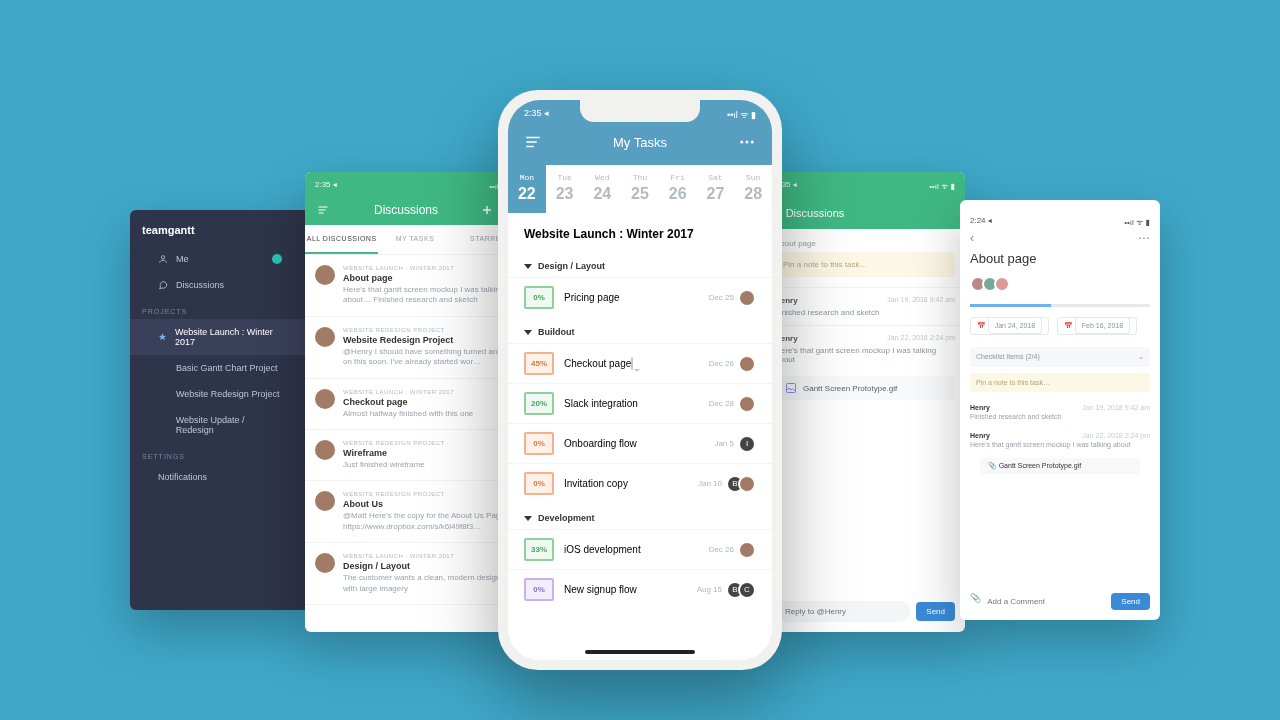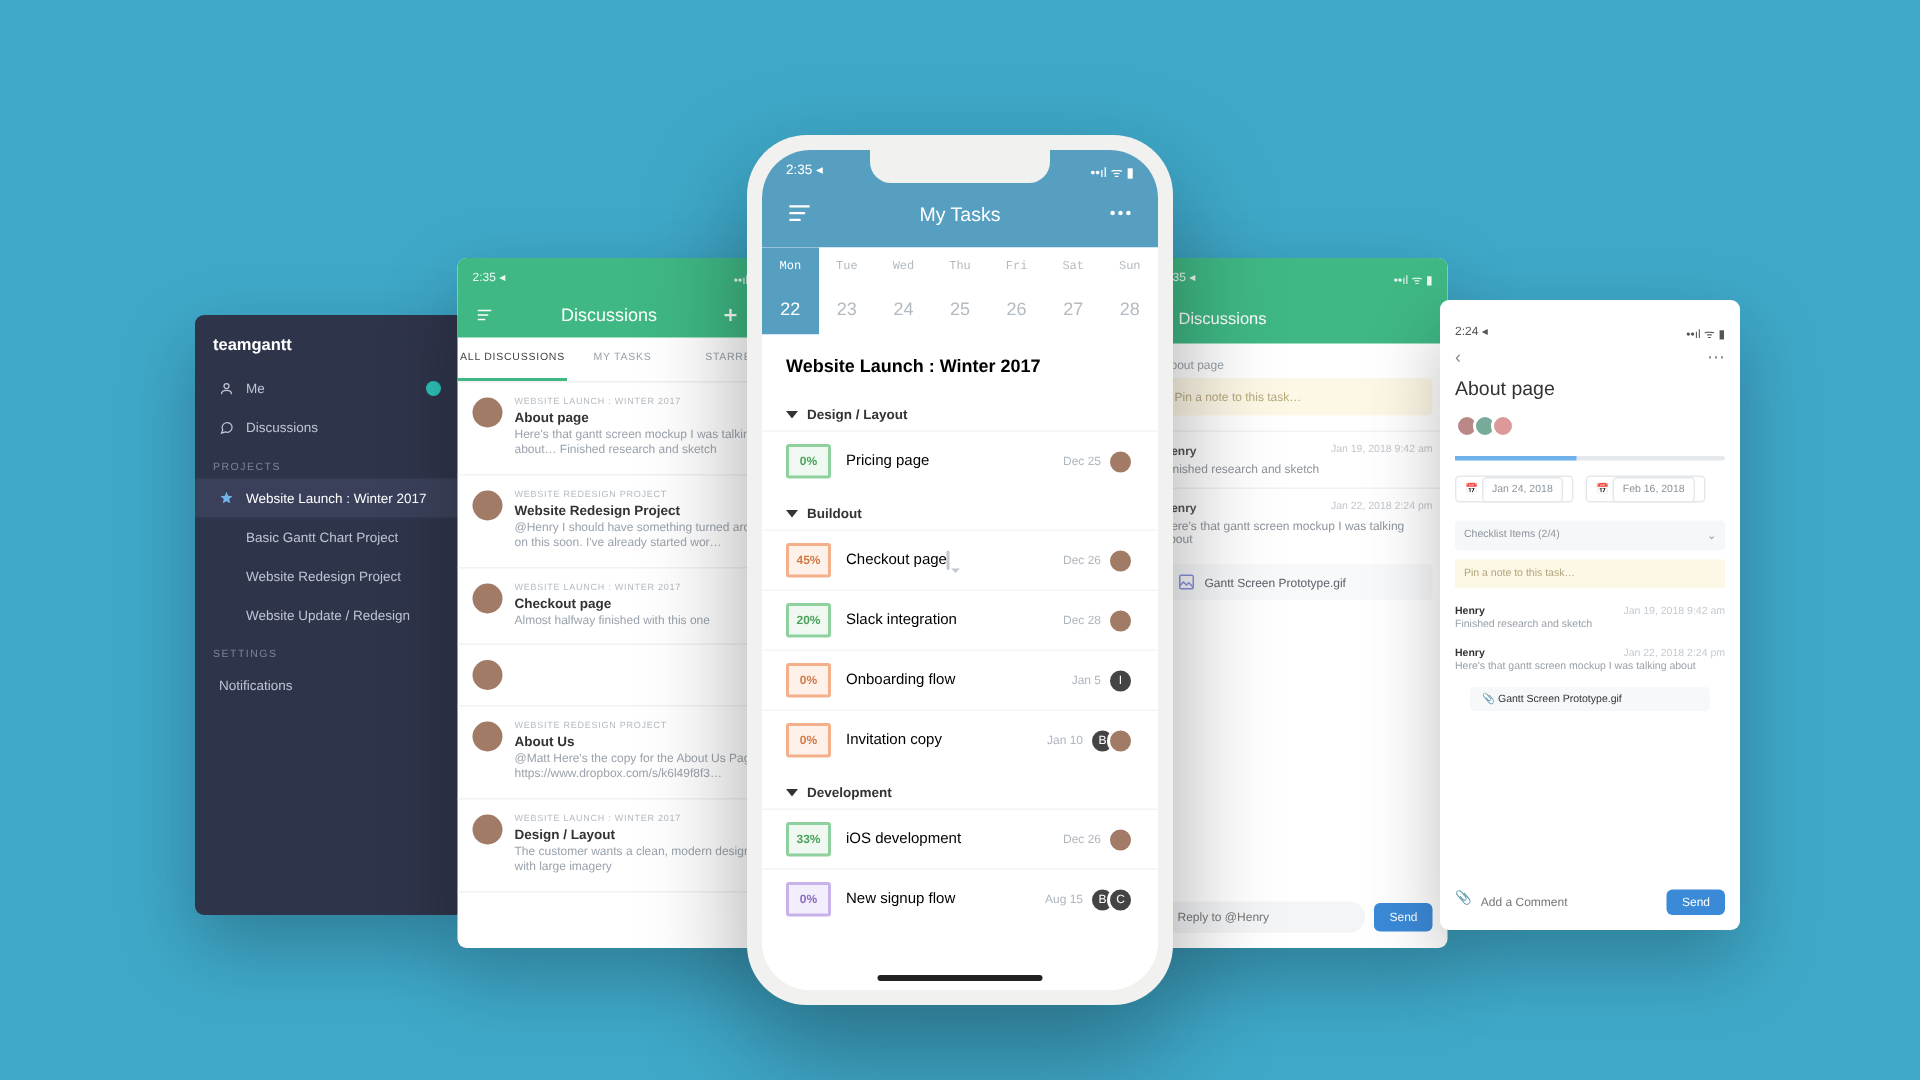--- a/index.html
+++ b/index.html
@@ -15,21 +15,21 @@
     border-radius: 6px;
     box-shadow: 0 20px 50px rgba(0,0,0,.25);
     overflow: hidden;
     font-size: 9px;
     color: #333;
   }
 
   
   #s1 { left: 130px; top: 210px; width: 180px; height: 400px; background:#2e344a; color:#bfc5d6; }
   #s1 .brand { padding: 14px 12px 10px; font-size: 11px; color:#fff; font-weight:600; }
-  #s1 .row { padding: 8px 16px; display:flex; align-items:center; gap:8px; font-size:9px; }
+  #s1 .row { padding: 8px 28px; display:flex; align-items:center; gap:8px; font-size:9px; }
   #s1 .row.sel { background:#3a405a; color:#fff; }
   #s1 .section { padding:10px 12px 4px; font-size:7px; letter-spacing:1px; color:#7c839c; text-transform:uppercase;}
   #s1 .dot { margin-left:auto; width:10px;height:10px;border-radius:50%;background:#2dbfb4;}
   #s1 .ico { width:10px;height:10px; }
 
   
   #s2 { left: 305px; top: 172px; width: 220px; height: 460px; }
   #s2 .hdr { background:#3fb884; color:#fff; padding: 8px 10px; }
   #s2 .sb { display:flex; justify-content:space-between; font-size:8px; opacity:.9;}
   #s2 .title { text-align:center; font-size:12px; margin-top:12px; display:flex; align-items:center; justify-content:space-between;}
@@ -89,21 +89,21 @@
   #phone .notch { position:absolute; top:0; left:50%; transform:translateX(-50%); width:120px; height:22px; background:#f1f1ef; border-radius:0 0 14px 14px; z-index:5;}
   #ph { width:100%; height:100%; display:flex; flex-direction:column;}
   #ph .hdr { background:#579fc1; color:#fff; padding-top:8px;}
   #ph .sb { display:flex; justify-content:space-between; padding:0 16px; font-size:9px;}
   #ph .bar { display:flex; align-items:center; justify-content:space-between; padding:12px 16px 14px;}
   #ph .bar .ttl { font-size:13px; font-weight:500;}
   #ph .ham, #ph .more { width:18px; }
   #ph .days { display:flex; background:#fff;}
   #ph .day { flex:1; text-align:center; padding:8px 0 10px; color:#b3bbc2;}
   #ph .day .dn { font-size:8px;font-family:Liberation Mono, monospace;}
-  #ph .day .dd { font-size:12px; font-weight:400; margin-top:17px;}
+  #ph .day .dd { font-size:16px; font-weight:700; margin-top:3px;}
   #ph .day.act { background:#579fc1; color:#fff;}
   #ph .content { flex:1; overflow:hidden; background:#fff;}
   #ph h3 { font-size:12px; font-weight:600; padding:14px 16px 10px;}
   #ph .grp { padding:10px 16px 6px; font-size:9px; font-weight:600; display:flex; align-items:center; gap:6px; color:#333;}
   #ph .tri { width:0;height:0;border-left:4px solid transparent;border-right:4px solid transparent;border-top:5px solid #333;}
   #ph .task { display:flex; align-items:center; gap:10px; padding:8px 16px; border-top:1px solid #f2f4f6;}
   #ph .pct { width:30px; text-align:center; padding:5px 0; font-size:8px; font-weight:600; border:2px solid; border-radius:2px;}
   #ph .pct.green { border-color:#8fd19e; color:#4aa25b; background:#eff9f1;}
   #ph .pct.orange { border-color:#f3b08b; color:#d37a45; background:#fdf1e9;}
   #ph .pct.purple { border-color:#c7b2e9; color:#8a6cc5; background:#f3eefb;}
@@ -208,20 +208,25 @@
       <div class="item">
      <div class="av"></div>
      <div style="flex:1">
        <div class="meta">Website Launch : Winter 2017</div>
        <div class="ttl">Checkout page</div>
        <div class="prev">Almost halfway finished with this one</div>
      </div>
    </div>
       <div class="item">
      <div class="av"></div>
+     <div style="flex:1">
+       <div class="meta">Website Redesign Project</div>
+       <div class="ttl">Wireframe</div>
+       <div class="prev">Just finished wireframe</div>
+     </div>
    </div>
       <div class="item">
      <div class="av"></div>
      <div style="flex:1">
        <div class="meta">Website Redesign Project</div>
        <div class="ttl">About Us</div>
        <div class="prev">@Matt Here's the copy for the About Us Page https://www.dropbox.com/s/k6l49f8f3…</div>
      </div>
    </div>
       <div class="item">

